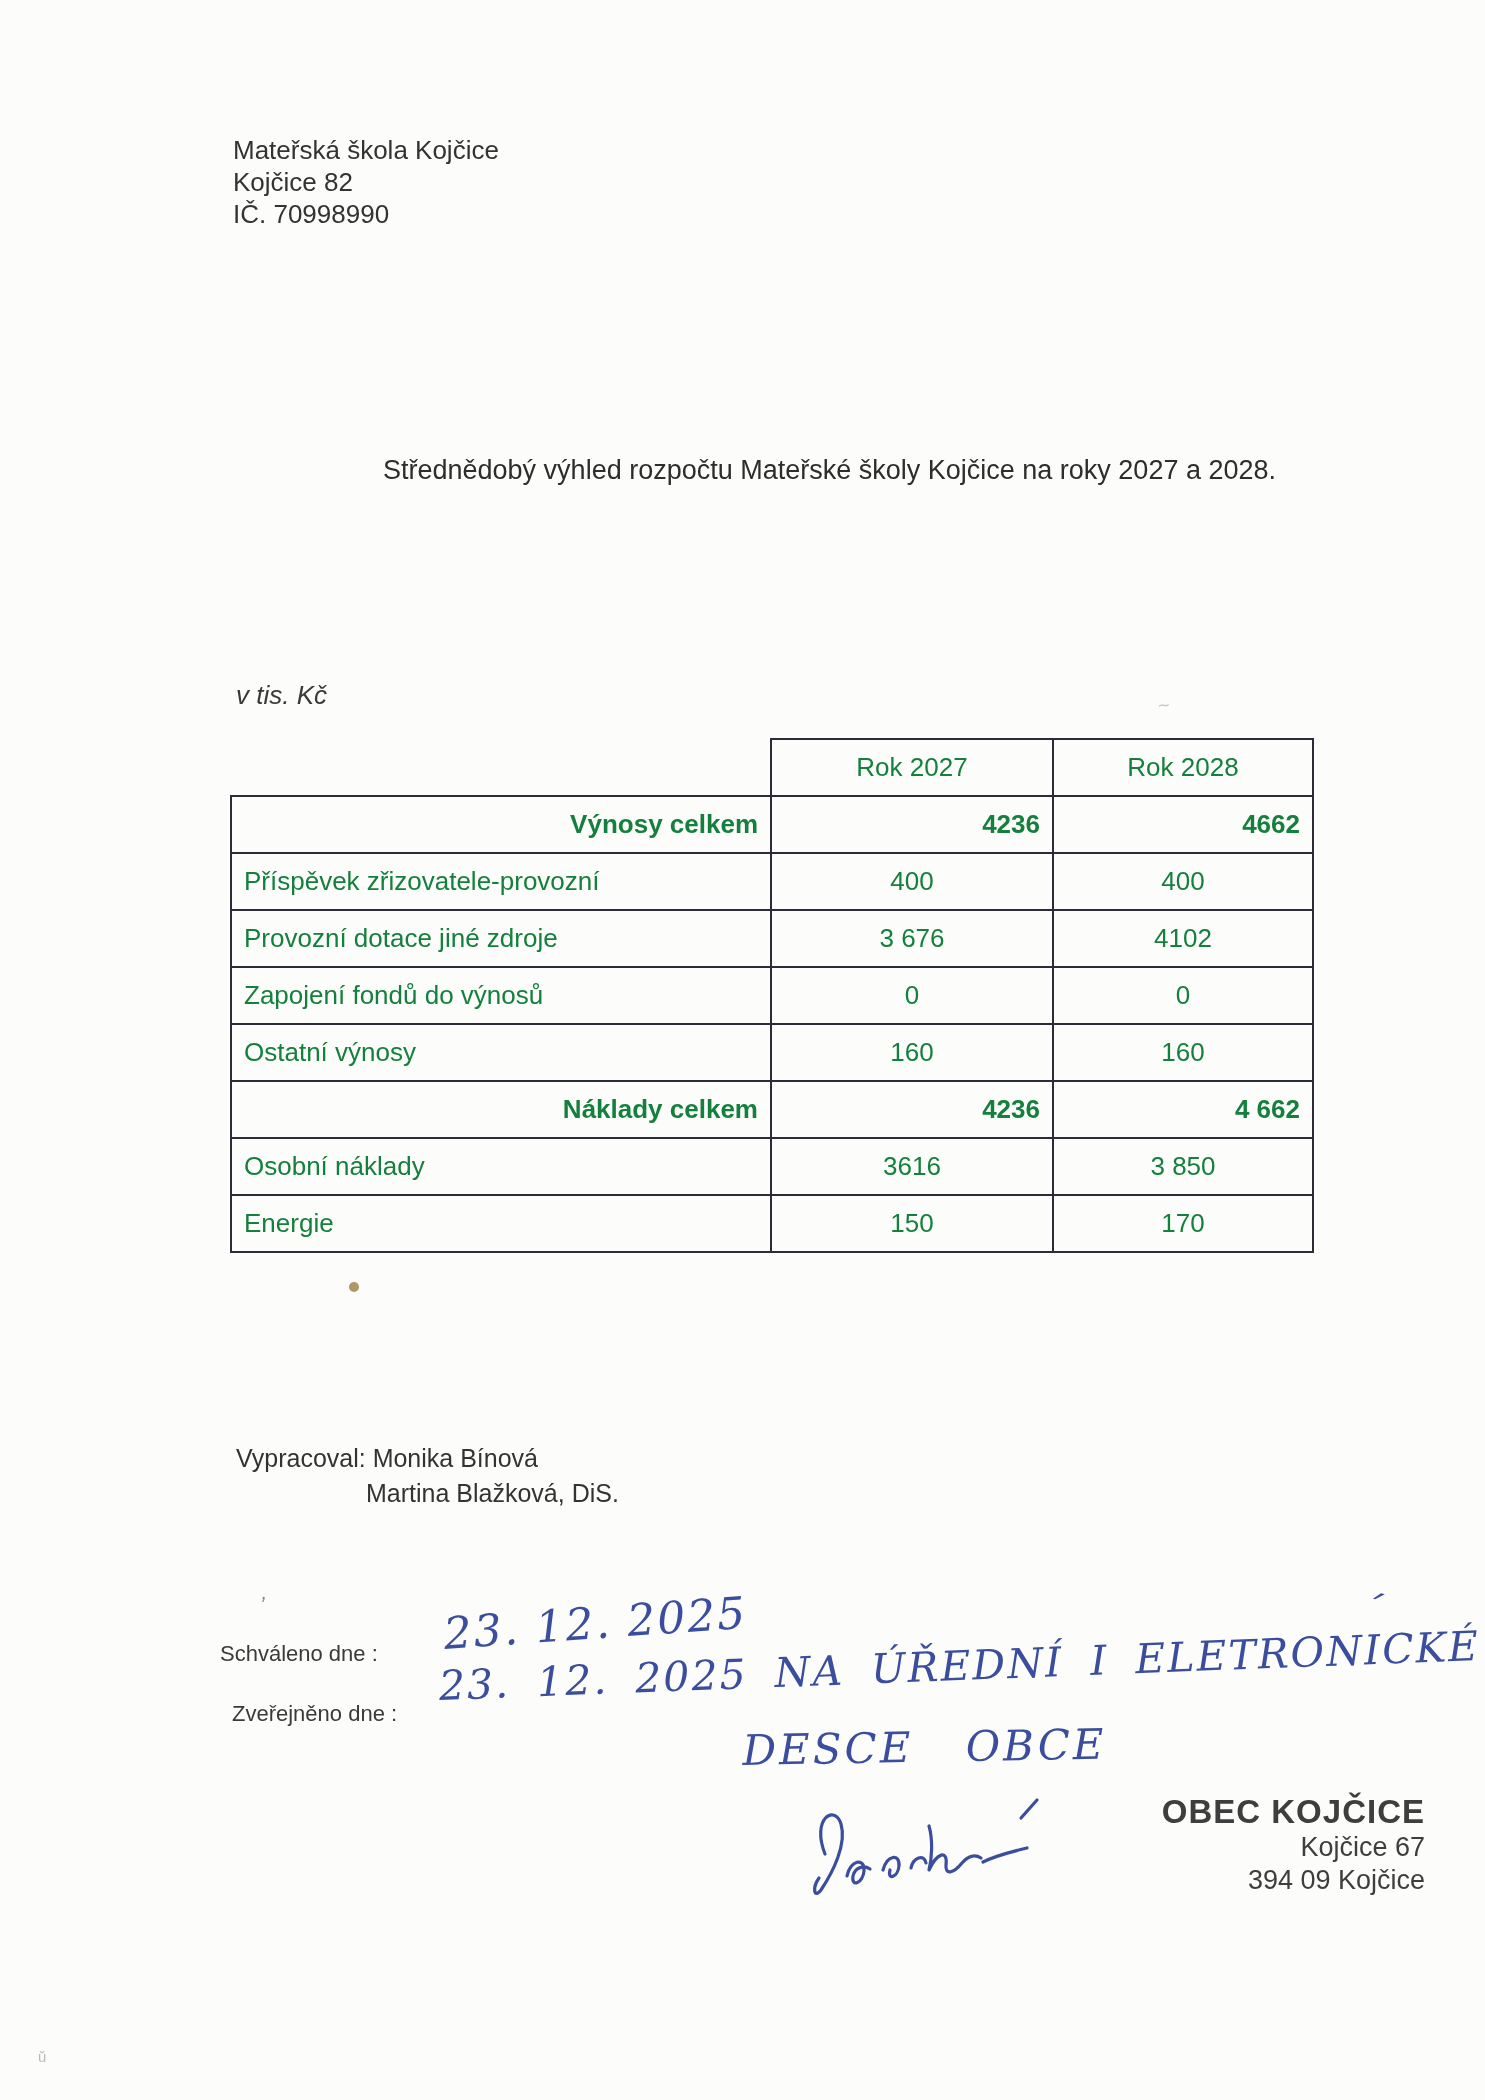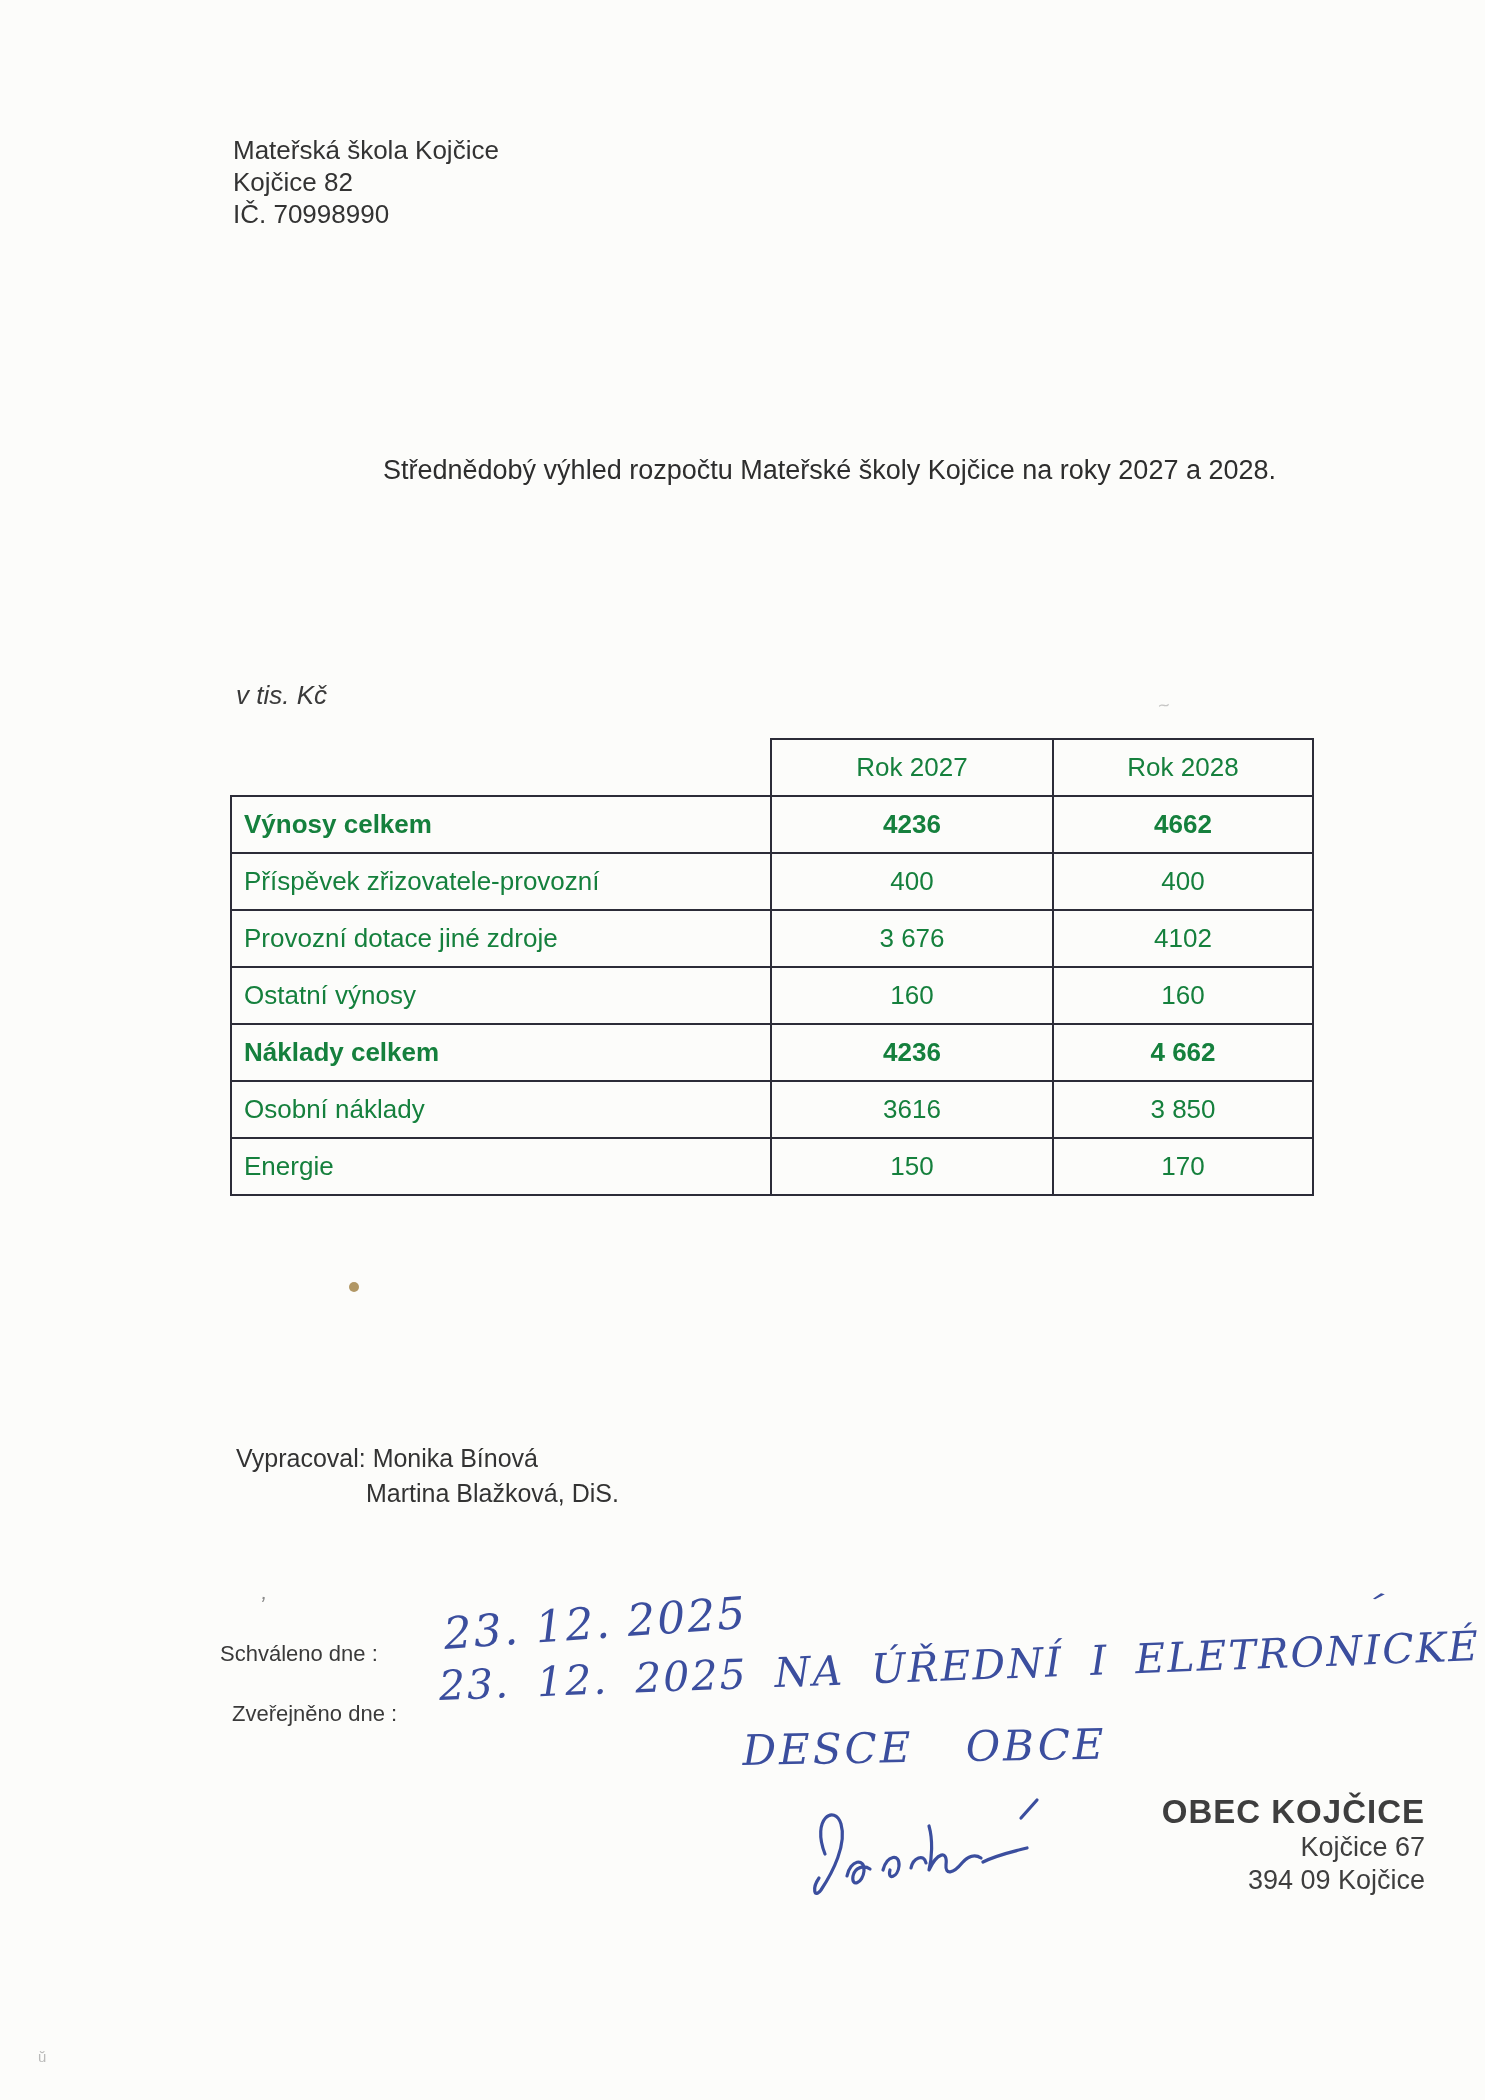--- a/index.html
+++ b/index.html
@@ -34,21 +34,21 @@
     padding:12px;
     overflow:hidden;
     white-space:nowrap;
   }
   table.budget thead tr{height:45px;}
   table.budget tbody tr{height:33px;}
   table.budget th.blank{border:none;background:transparent;}
   table.budget th{ text-align:center;}
   td.label-cell{padding-left:14px;text-align:left;}
   td.num-cell{text-align:center;}
-  tr.bold td{font-weight:bold;}
+  tr.bold td{font-weight:bold;text-align:right;}
   
   .prepared-1{left:236px;top:1444px;font-size:25px;color:#333;}
   .prepared-2{left:366px;top:1479px;font-size:25px;color:#333;}
   
   .approved-label{left:220px;top:1641px;font-size:22px;color:#3a3a3a;}
   .published-label{left:232px;top:1701px;font-size:22px;color:#3a3a3a;}
   
   .hand{
     font-family:"DejaVu Serif", serif;
     font-style:italic;
@@ -110,20 +110,25 @@
             <td class="label-cell">Příspěvek zřizovatele-provozní</td>
             <td class="num-cell">400</td>
             <td class="num-cell">400</td>
           </tr>
           <tr>
             <td class="label-cell">Provozní dotace jiné zdroje</td>
             <td class="num-cell">3 676</td>
             <td class="num-cell">4102</td>
           </tr>
           <tr>
+            <td class="label-cell">Zapojení fondů do výnosů</td>
+            <td class="num-cell">0</td>
+            <td class="num-cell">0</td>
+          </tr>
+          <tr>
             <td class="label-cell">Ostatní výnosy</td>
             <td class="num-cell">160</td>
             <td class="num-cell">160</td>
           </tr>
           <tr class="bold">
             <td class="label-cell">Náklady celkem</td>
             <td class="num-cell">4236</td>
             <td class="num-cell">4 662</td>
           </tr>
           <tr>

